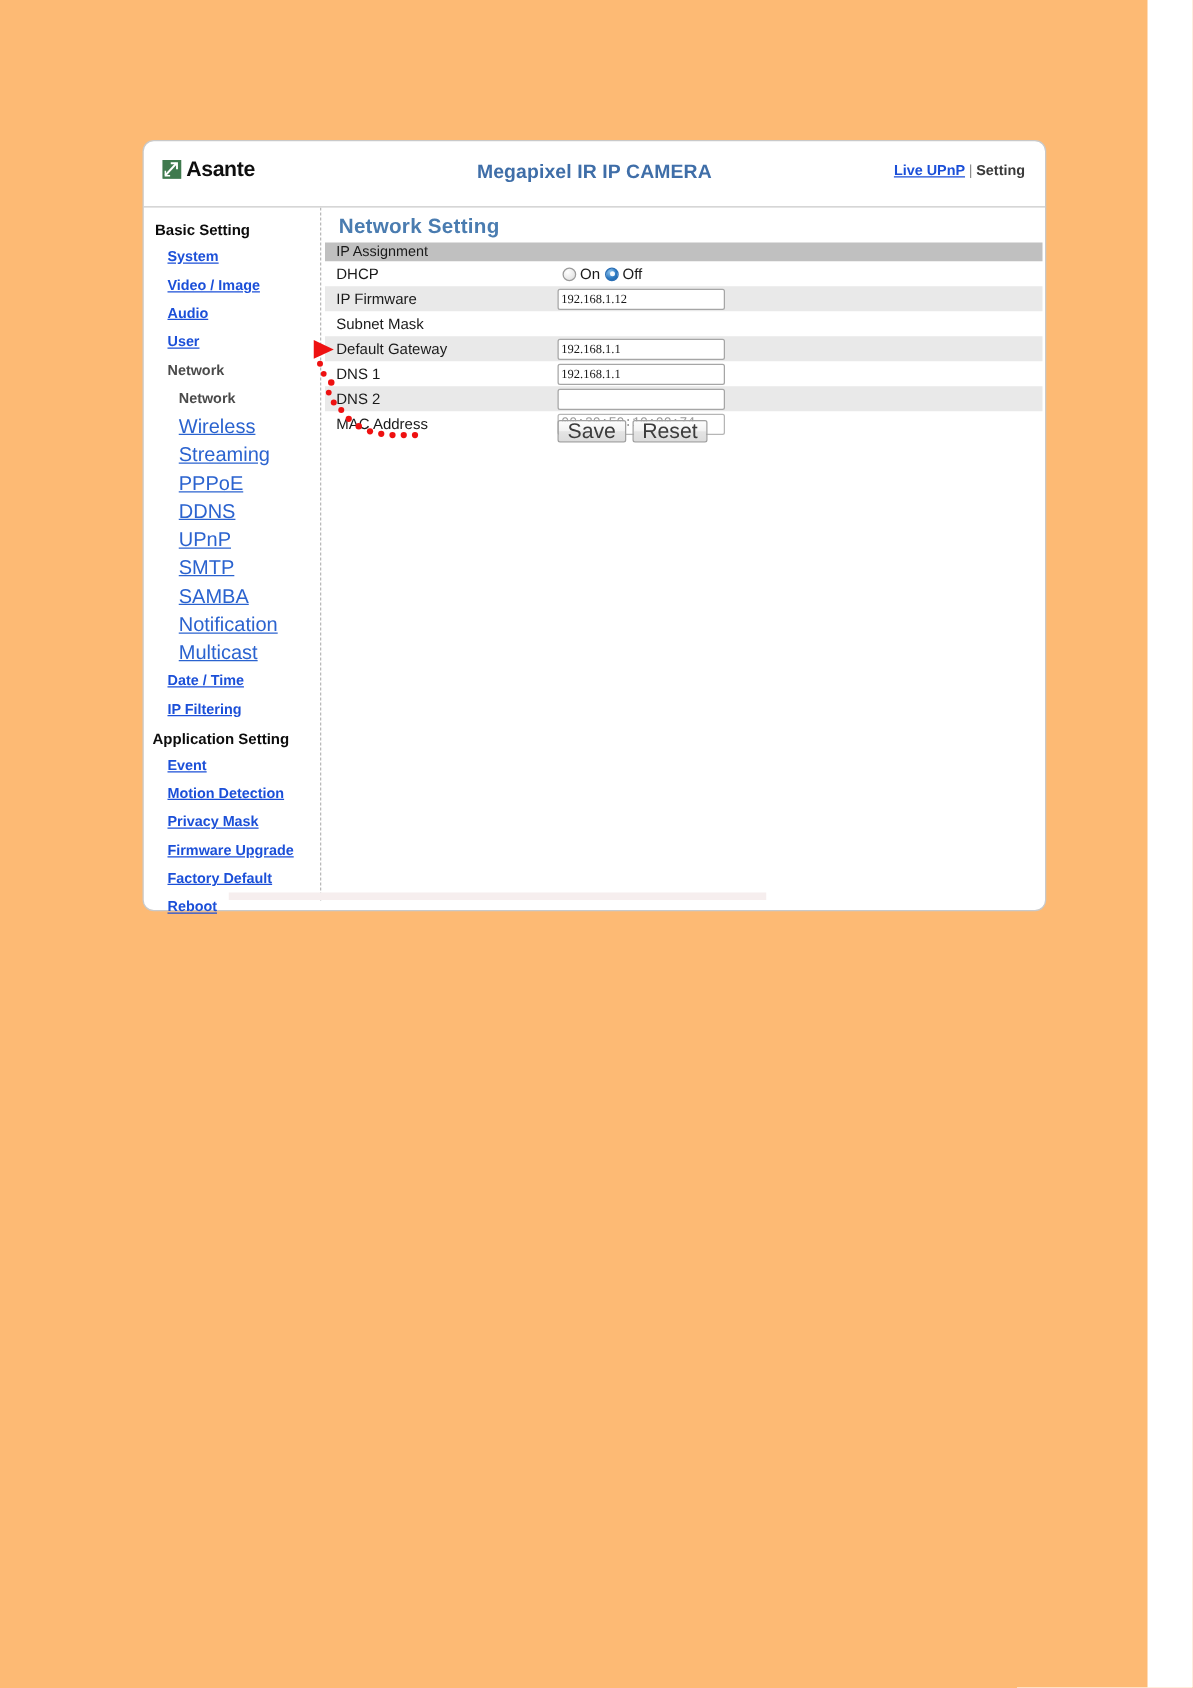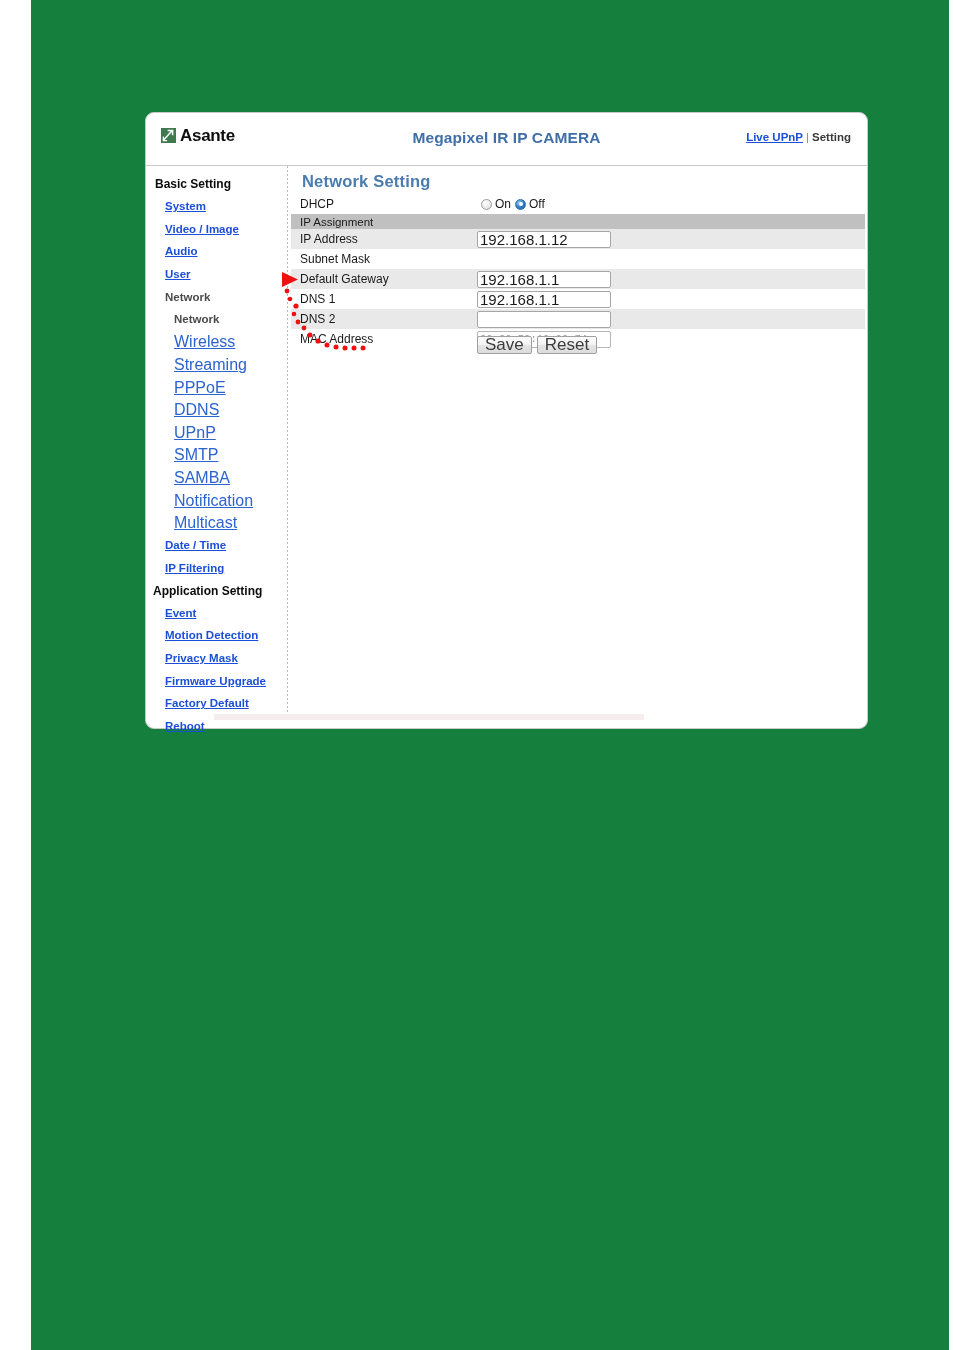--- a/index.html
+++ b/index.html
@@ -9,22 +9,21 @@
     width: 954px;
     height: 1350px;
     font-family: "Liberation Sans", sans-serif;
   }
 
   #page {
     position: relative;
     width: 918px;
     height: 1350px;
     overflow: hidden;
-    background: #15803d;
-    margin-left: 31px;
+    background: #fdba74;
   }
 
   
   .camera-window {
     position: absolute;
     left: 114px;
     top: 112px;
     width: 723px;
     height: 617px;
     border: 1px solid #c9c9c9;
@@ -209,22 +208,22 @@
     width: 186px;
     padding-left: 9px;
     box-sizing: border-box;
     white-space: nowrap;
   }
   .frow .field { flex: 1; display: flex; align-items: center; }
 
   input.txt {
     width: 128px;
     height: 15px;
-    font-family: Liberation Sans, sans-serif;
-    font-size: 15px;
+    font-family: Liberation Serif, serif;
+    font-size: 10px;
     color: #1a1a1a;
     padding: 0 2px;
     border: 1px solid #a6a6a6;
     border-radius: 2px;
     background: #ffffff;
     box-sizing: content-box;
     outline: none;
   }
   input.txt.mono {
     font-family: "Liberation Mono", monospace;
@@ -413,40 +412,40 @@
             <a href="#" class="nav-item nav-link">Reboot</a>
           </div>
         </nav>
       <div class="divider"></div>
 
       <section class="content">
 
         <div class="page-title">Network Setting</div>
 
         <div class="form-table" id="form-table">
+            <div class="frow section">
+              <div class="label">IP Assignment</div>
+            </div>
             <div class="frow">
               <div class="label">DHCP</div>
               <div class="field">
                 <div class="radio-wrap">
                   <label class="grp">
                     <span class="radio"></span>
                     <span>On</span>
                   </label>
                   <label class="grp">
                     <span class="radio on"></span>
                     <span>Off</span>
                   </label>
                 </div>
               </div>
             </div>
-            <div class="frow section">
-              <div class="label">IP Assignment</div>
-            </div>
             <div class="frow shade">
-              <div class="label">IP Address</div>
+              <div class="label">IP Firmware</div>
               <div class="field">
                 <input type="text" class="txt" value="192.168.1.12" style="">
               </div>
             </div>
             <div class="frow">
               <div class="label">Subnet Mask</div>
             </div>
             <div class="frow shade">
               <div class="label">Default Gateway</div>
               <div class="field">

